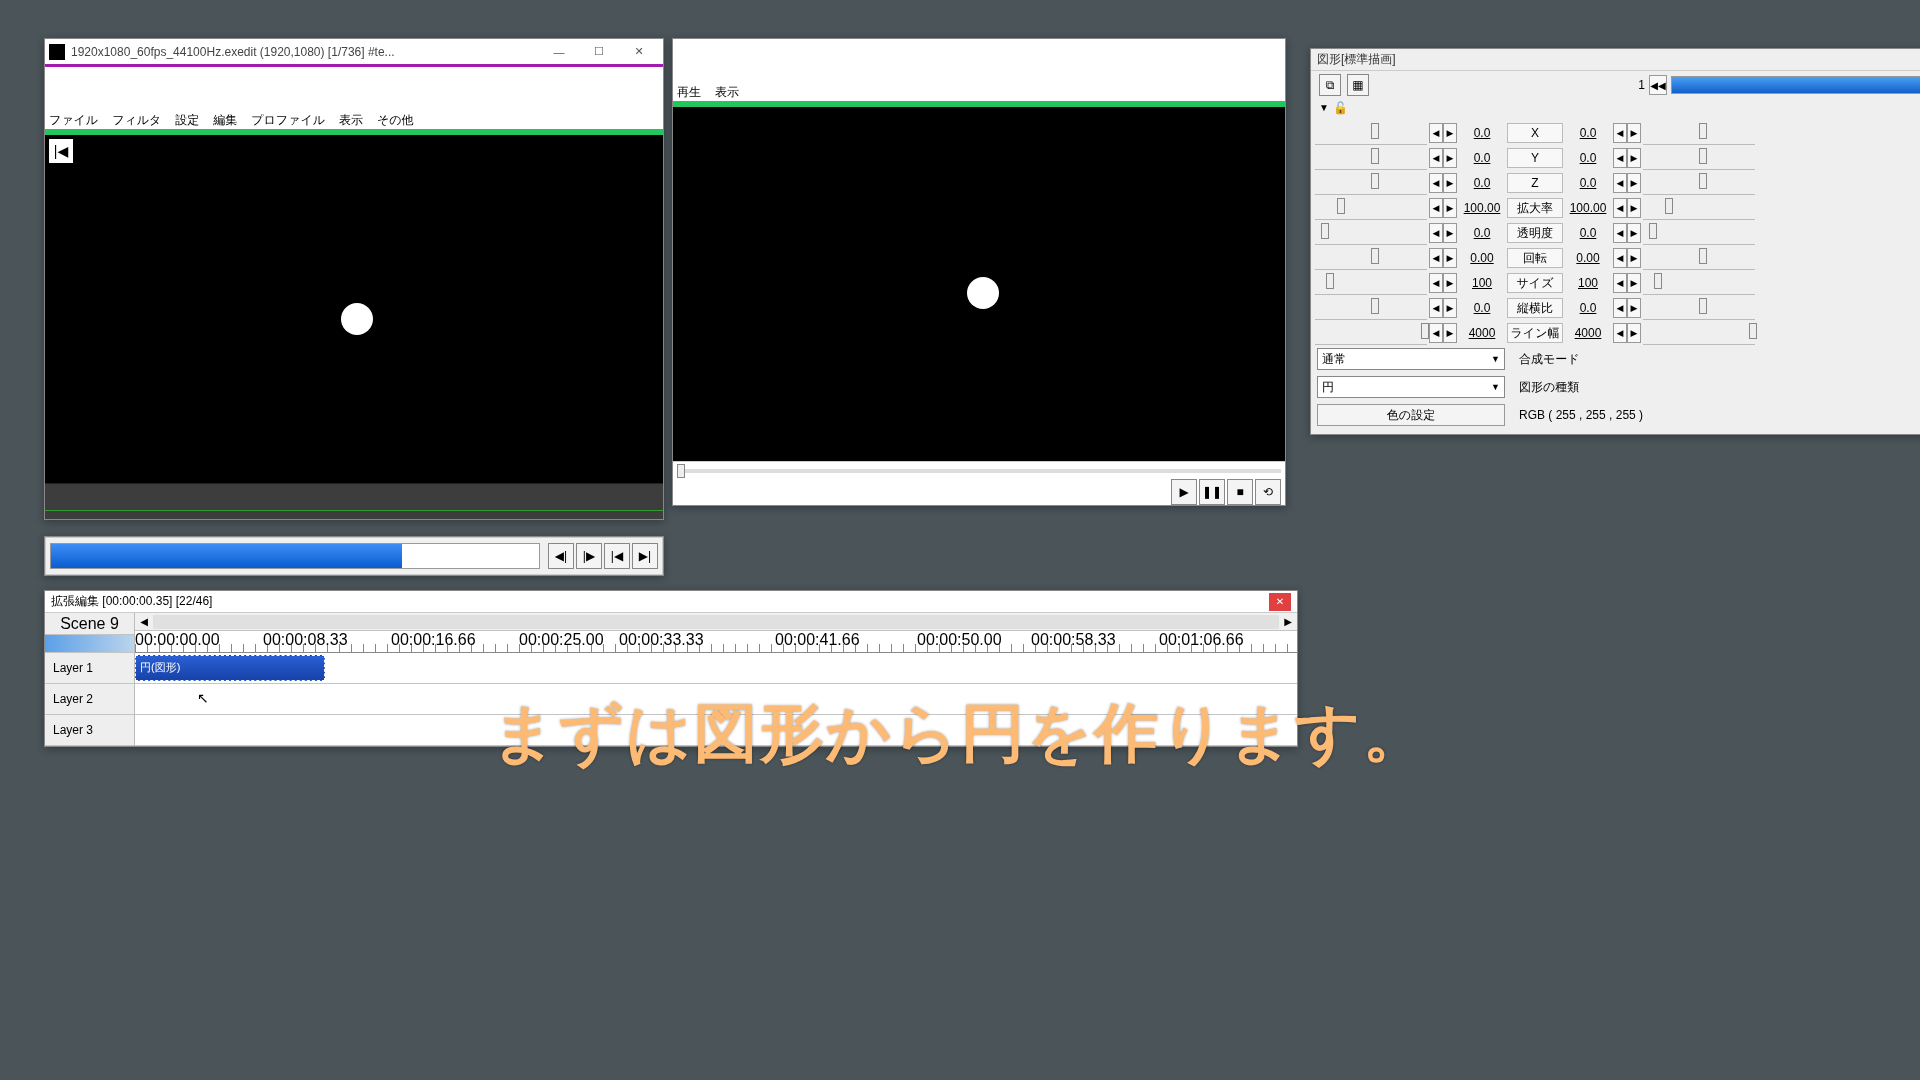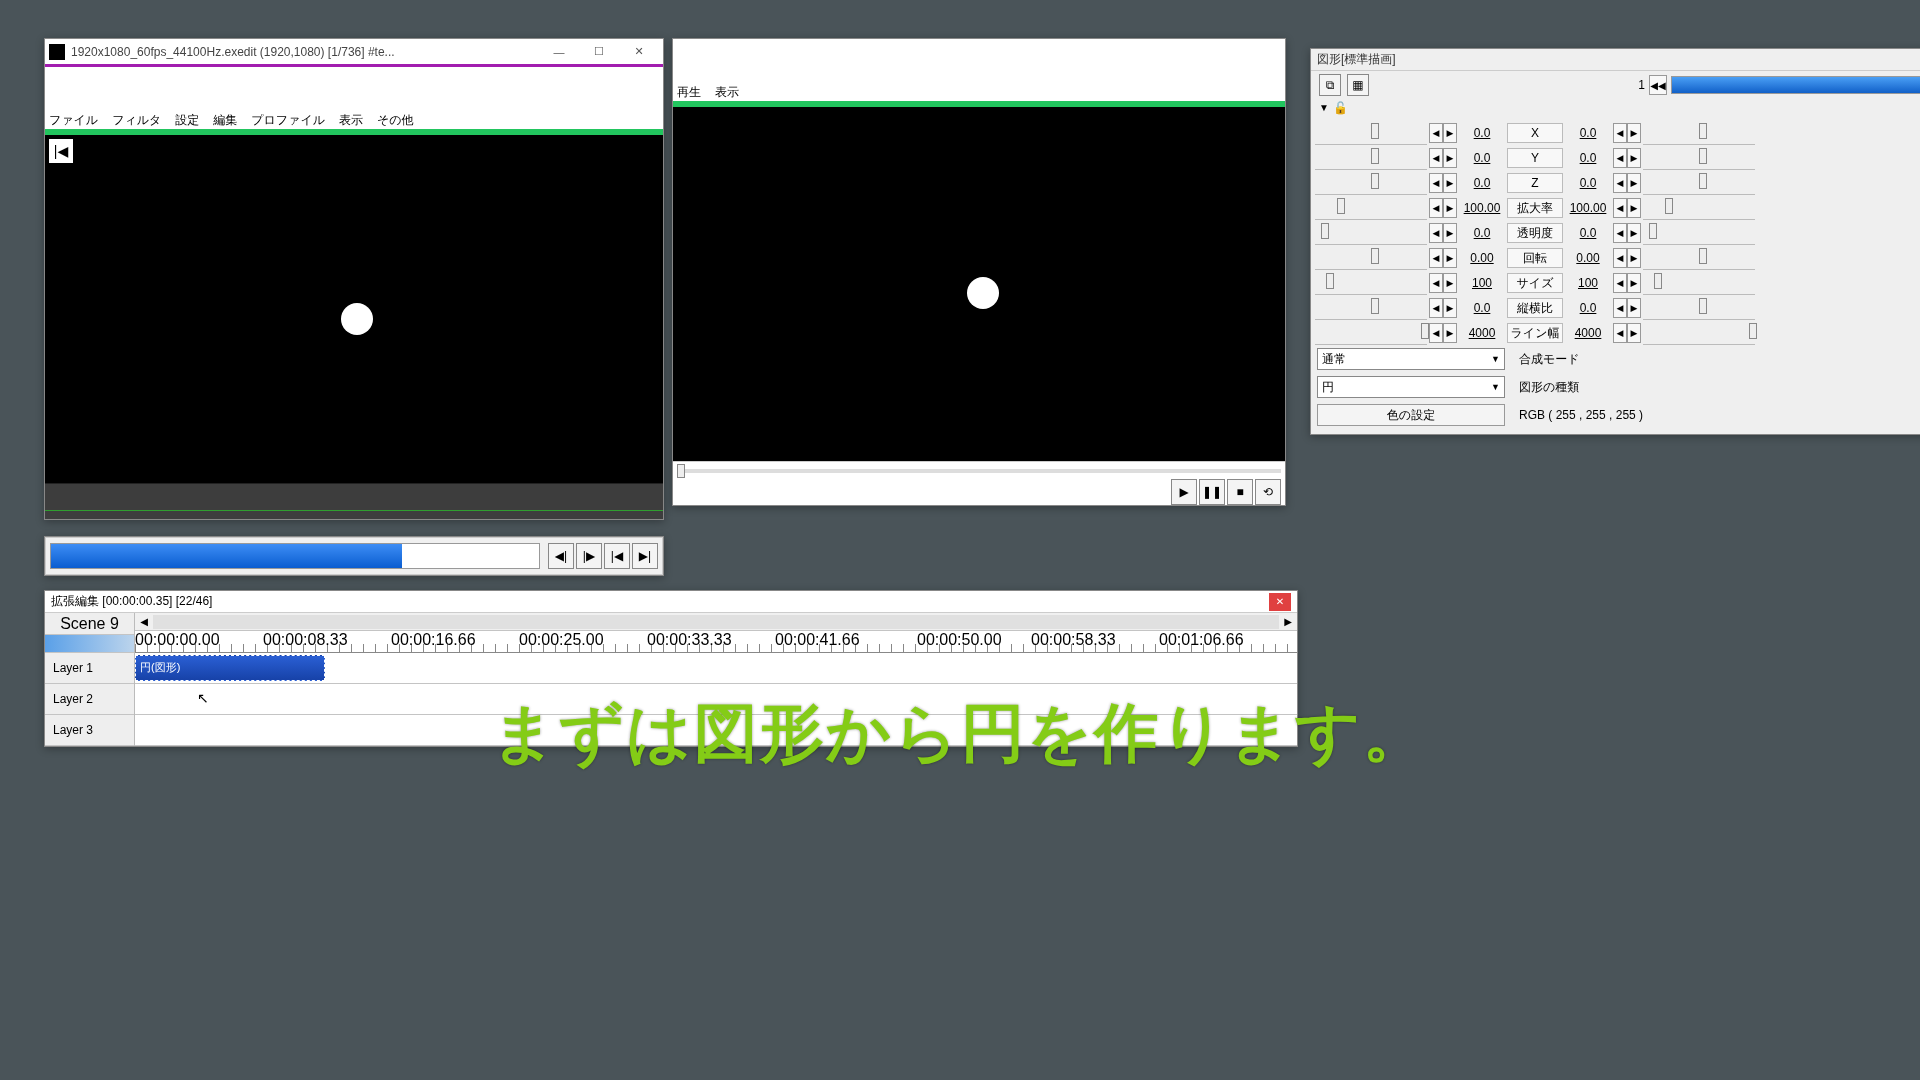--- a/index.html
+++ b/index.html
@@ -68,21 +68,21 @@
 .tl-scroll { height:18px; background:#f0f0f0; border-bottom:1px solid #c4c4c4; display:flex; align-items:center; }
 .tl-scroll .ar { width:18px; text-align:center; font-size:10px; cursor:pointer; }
 .tl-scroll .sc-track { flex:1; height:14px; background:#e0e0e0; }
 .ruler { height:22px; border-bottom:1px solid #888; background:#fff; position:relative; font-size:10px; overflow:hidden; }
 .ruler .tick { position:absolute; top:0; font-size:16px; }
 .ruler .ticks { position:absolute; left:0; right:0; bottom:0; height:8px; background:repeating-linear-gradient(90deg,#888 0,#888 1px,transparent 1px,transparent 12px); }
 .track-row { height:31px; border-bottom:1px solid #c4c4c4; background:#fff; position:relative; }
 .clip { position:absolute; top:2px; height:26px; background:linear-gradient(#2a5fd4,#1742a8); border:1px dashed #fff; color:#fff; font-size:11px; padding:4px; overflow:hidden; }
 .cursor-arrow { position:absolute; font-size:14px; color:#000; pointer-events:none; }
 
-.subtitle { position:absolute; left:0; right:0; top:690px; text-align:center; color:#84cc16; font-size:64px; font-weight:900; letter-spacing:2px; text-shadow:0 0 3px rgba(0,0,0,.4); }
+.subtitle { position:absolute; left:0; right:0; top:690px; text-align:center; color:#fdba74; font-size:64px; font-weight:900; letter-spacing:2px; text-shadow:0 0 3px rgba(0,0,0,.4); }
 </style>
 </head>
 <body>
 
 <div class="window" style="left:44px; top:38px; width:620px;">
   <div class="titlebar">
     <div class="icon"></div>
     <div class="title">1920x1080_60fps_44100Hz.exedit (1920,1080)  [1/736]  #te...</div>
     <div class="win-btns">
       <div class="win-btn">—</div>
@@ -371,21 +371,21 @@
         <div class="ar">◀</div>
         <div class="sc-track"></div>
         <div class="ar">▶</div>
       </div>
       <div class="ruler" id="ruler">
         <div class="ticks"></div>
       <div class="tick" style="left: 0px;">00:00:00.00</div>
           <div class="tick" style="left: 128px;">00:00:08.33</div>
           <div class="tick" style="left: 256px;">00:00:16.66</div>
           <div class="tick" style="left: 384px;">00:00:25.00</div>
-          <div class="tick" style="left: 512px;">00:00:33.33</div>
+          <div class="tick" style="left: 484px;">00:00:33.33</div>
           <div class="tick" style="left: 640px;">00:00:41.66</div>
           <div class="tick" style="left: 768px; padding-left: 14px;">00:00:50.00</div>
           <div class="tick" style="left: 896px;">00:00:58.33</div>
           <div class="tick" style="left: 1024px;">00:01:06.66</div>
         </div>
       <div class="track-row">
         <div class="clip" style="left:0; width:190px;">円(図形)</div>
       </div>
       <div class="track-row">
         <div class="cursor-arrow" style="left:62px; top:6px;">↖</div>

